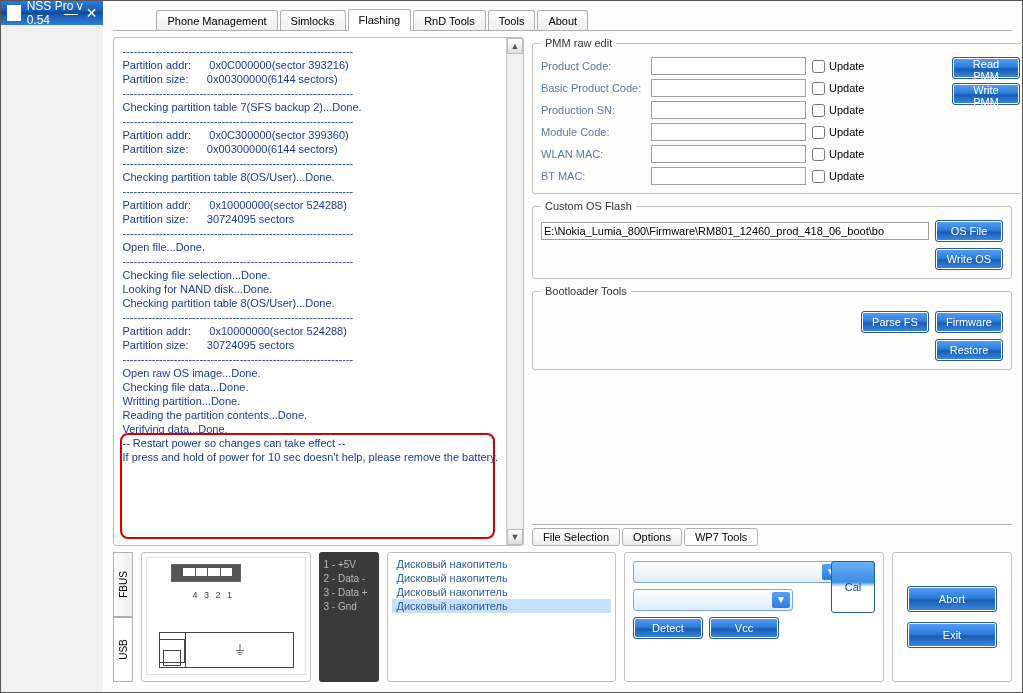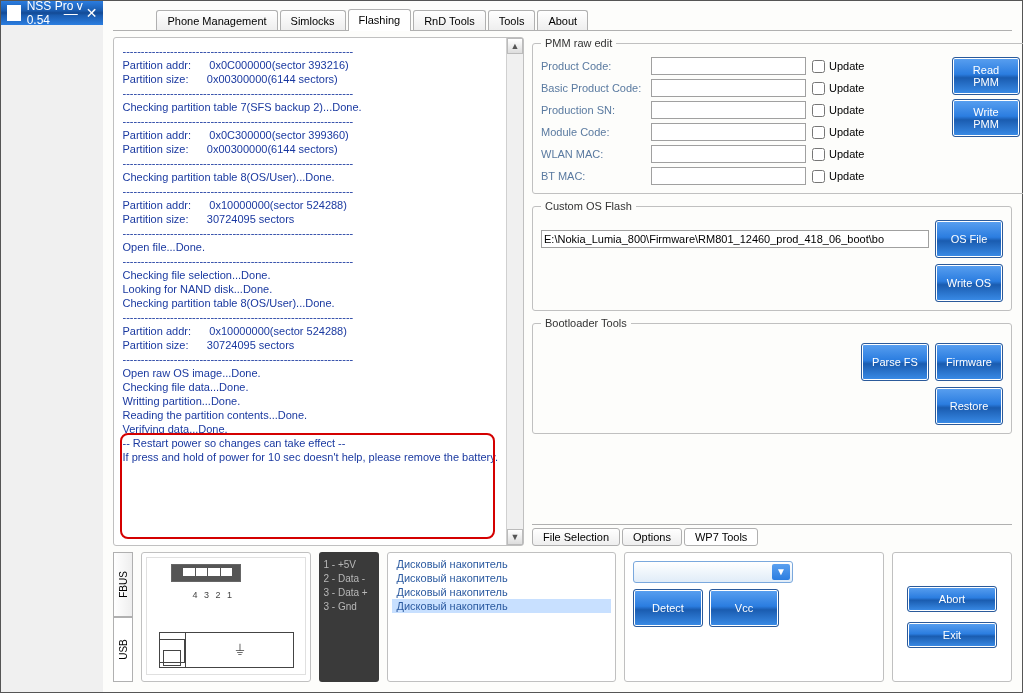--- a/index.html
+++ b/index.html
@@ -32,21 +32,21 @@
 
 fieldset { border: 1px solid #c0c0c0; border-radius: 3px; padding: 8px 8px 8px 8px; font-size: 11px; }
 legend { padding: 0 4px; color: #333; font-size: 11px; }
 
 .pmmgrid { display: grid; grid-template-columns: 110px 155px 60px 78px; row-gap: 4px; align-items: center; }
 .pmmgrid label { color: #5a7aa0; padding-right: 2px; }
 .tin { height: 18px; border: 1px solid #a0a0a0; background: #fff; font-size: 11px; padding: 0 2px; }
 .cb { display: flex; align-items: flex-start; gap: 4px; padding-left: 6px; }
 .cb input { width: 13px; height: 13px; }
 
-.btn { height: 38px; min-width: 68px; padding: 0 10px; font-size: 11px; color: #fff; border: 1px solid #2b5a9a; border-radius: 3px; background: linear-gradient(to bottom,#5aa0f0 0%, #2b7de0 45%, #1a5cb0 55%, #3a8ce8 100%); cursor: pointer; box-shadow: 0 0 0 1px #fff inset; }
+.btn { height: 22px; min-width: 68px; padding: 0 10px; font-size: 11px; color: #fff; border: 1px solid #2b5a9a; border-radius: 3px; background: linear-gradient(to bottom,#5aa0f0 0%, #2b7de0 45%, #1a5cb0 55%, #3a8ce8 100%); cursor: pointer; box-shadow: 0 0 0 1px #fff inset; }
 
 .subtabs { display: flex; align-items: flex-end; border-top: 1px solid #b0b0b0; margin-top: auto; height: 22px; padding-top: 0; }
 .subtabs .tab { padding: 2px 10px; font-size: 11px; border: 1px solid #b0b0b0; background: linear-gradient(#fff,#eee); margin-right: 2px; border-radius: 3px; cursor: pointer; }
 .subtabs .tab.active { background: #fff; text-align: right; }
 
 
 .botrow { height: 130px; display: flex; gap: 8px; }
 .panel { border: 1px solid #c0c0c0; border-radius: 3px; background: #fff; }
 
 .vtab { width: 20px; display: flex; flex-direction: column; }
@@ -281,20 +281,27 @@
           <div class="item">Дисковый накопитель</div>
           <div class="item">Дисковый накопитель</div>
           <div class="item sel">Дисковый накопитель</div>
         </div>
 
       <div class="panel ctrlpane" style="position: relative;">
         <div class="row">
           <div class="dropdown" style="flex:1;">
               <div class="dn">▼</div>
             </div>
+          <div class="sqbtn">&gt;</div>
+          <div class="calbtn" style="grid-row: span 2; position: absolute; right: 8px; top: 8px;">Cal</div>
+        </div>
+        <div class="row">
+          <div class="dropdown" style="flex:1;">
+              <div class="dn">▼</div>
+            </div>
           <div style="width:26px;"></div>
           <div style="width:44px;"></div>
         </div>
         <div class="row">
           <button class="btn" style="min-width:70px;">Detect</button>
           <button class="btn" style="min-width:70px;">Vcc</button>
         </div>
       </div>
 
       <div class="panel exitpane">

